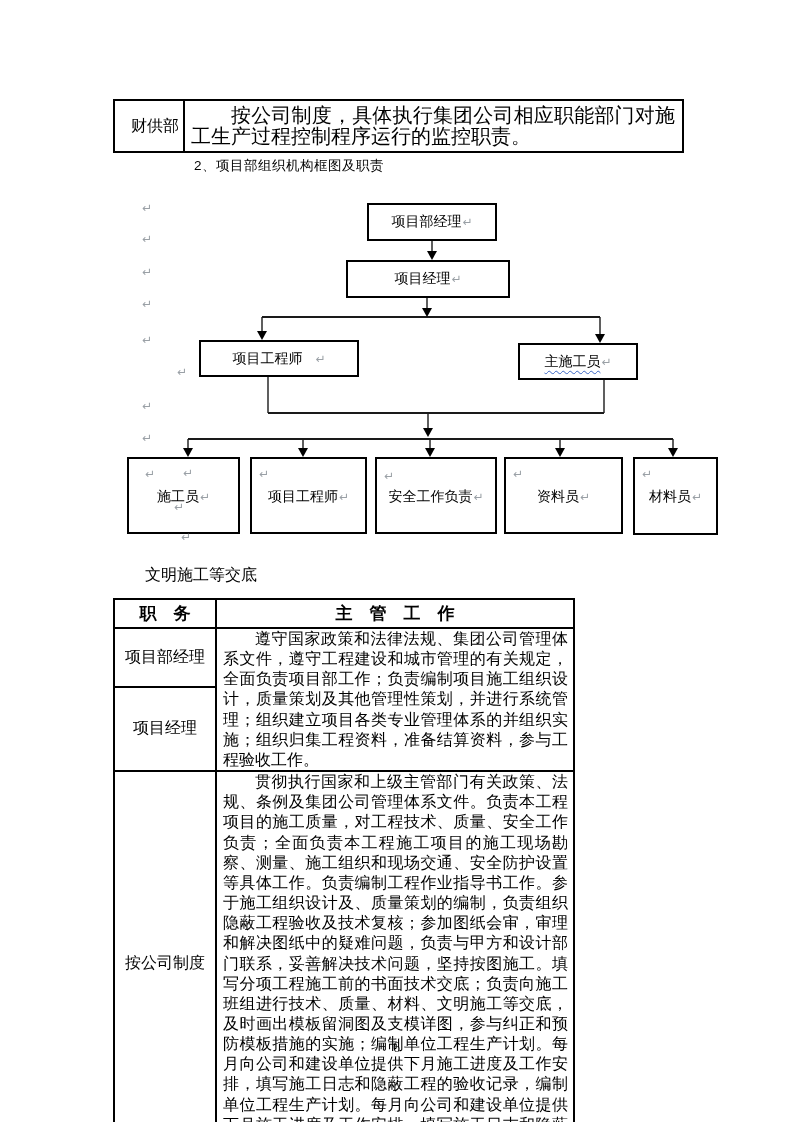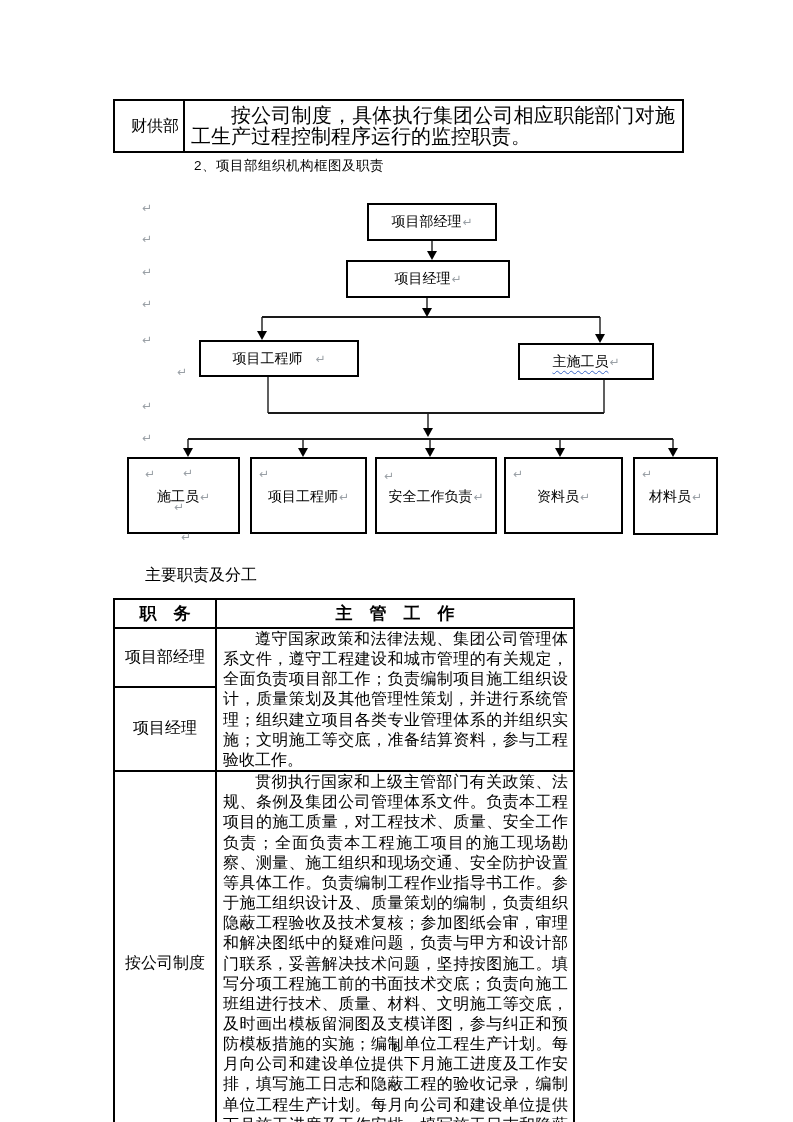--- a/index.html
+++ b/index.html
@@ -91,21 +91,21 @@
 <div class="obox tbox" style="left:346px;top:260px;width:164px;height:38px;">
   <span>项目经理</span>
     <span class="pmt">↵</span>
 </div>
 
 <div class="obox tbox" style="left:199px;top:340px;width:160px;height:37px;gap:12px;">
   <span>项目工程师 </span>
     <span class="pmt">↵</span>
 </div>
 
-<div class="obox tbox" style="left:518px;top:343px;width:136px;height:37px;">
+<div class="obox tbox" style="left:518px;top:343px;width:120px;height:37px;">
   <span class="wavy">主施工员</span>
     <span class="pmt">↵</span>
 </div>
 
 <div class="obox" style="left:127px;top:457px;width:113px;height:77px;">
   <span class="pm" style="left:16px;top:9px;">↵</span>
   <span class="pm" style="left:54px;top:8px;">↵</span>
   <div class="blbl"><span>施工员</span><span class="pmt">↵</span></div>
   <span class="pm" style="left:45px;top:42px;">↵</span>
 </div>
@@ -133,35 +133,35 @@
 <span class="pm" style="left:142px;top:202px;">↵</span>
 <span class="pm" style="left:142px;top:233px;">↵</span>
 <span class="pm" style="left:142px;top:266px;">↵</span>
 <span class="pm" style="left:142px;top:298px;">↵</span>
 <span class="pm" style="left:142px;top:334px;">↵</span>
 <span class="pm" style="left:177px;top:366px;">↵</span>
 <span class="pm" style="left:142px;top:400px;">↵</span>
 <span class="pm" style="left:142px;top:432px;">↵</span>
 <span class="pm" style="left:181px;top:531px;">↵</span>
 
-<div class="section-title">主要职责及分工</div>
+<div class="section-title">文明施工等交底</div>
 
 <table id="duty-table" class="doc-table">
   <colgroup>
       <col style="width:102px;">
       <col>
     </colgroup>
   <tbody>
       <tr style="height:29px;">
     <th>职　务</th>
     <th>主　管　工　作</th>
   </tr>
   <tr style="height:41px;">
     <td class="role-cell">项目部经理</td>
-    <td class="duty-cell" rowspan="2">遵守国家政策和法律法规、集团公司管理体系文件，遵守工程建设和城市管理的有关规定，全面负责项目部工作；负责编制项目施工组织设计，质量策划及其他管理性策划，并进行系统管理；组织建立项目各类专业管理体系的并组织实施；文明施工等交底，准备结算资料，参与工程验收工作。</td>
+    <td class="duty-cell" rowspan="2">遵守国家政策和法律法规、集团公司管理体系文件，遵守工程建设和城市管理的有关规定，全面负责项目部工作；负责编制项目施工组织设计，质量策划及其他管理性策划，并进行系统管理；组织建立项目各类专业管理体系的并组织实施；组织归集工程资料，准备结算资料，参与工程验收工作。</td>
   </tr>
   <tr style="height:59px;">
     <td class="role-cell">项目经理</td>
   </tr>
   <tr style="height:282px;">
     <td class="role-cell">按公司制度</td>
     <td class="duty-cell">贯彻执行国家和上级主管部门有关政策、法规、条例及集团公司管理体系文件。负责本工程项目的施工质量，对工程技术、质量、安全工作负责；全面负责本工程施工项目的施工现场勘察、测量、施工组织和现场交通、安全防护设置等具体工作。负责编制工程作业指导书工作。参于施工组织设计及、质量策划的编制，负责组织隐蔽工程验收及技术复核；参加图纸会审，审理和解决图纸中的疑难问题，负责与甲方和设计部门联系，妥善解决技术问题，坚持按图施工。填写分项工程施工前的书面技术交底；负责向施工班组进行技术、质量、材料、文明施工等交底，及时画出模板留洞图及支模详图，参与纠正和预防模板措施的实施；编制单位工程生产计划。每月向公司和建设单位提供下月施工进度及工作安排，填写施工日志和隐蔽工程的验收记录，编制单位工程生产计划。每月向公司和建设单位提供下月施工进度及工作安排，填写施工日志和隐蔽工程的验收记录，配合质量员质量技术</td>
   </tr>
 </tbody>
   </table>

